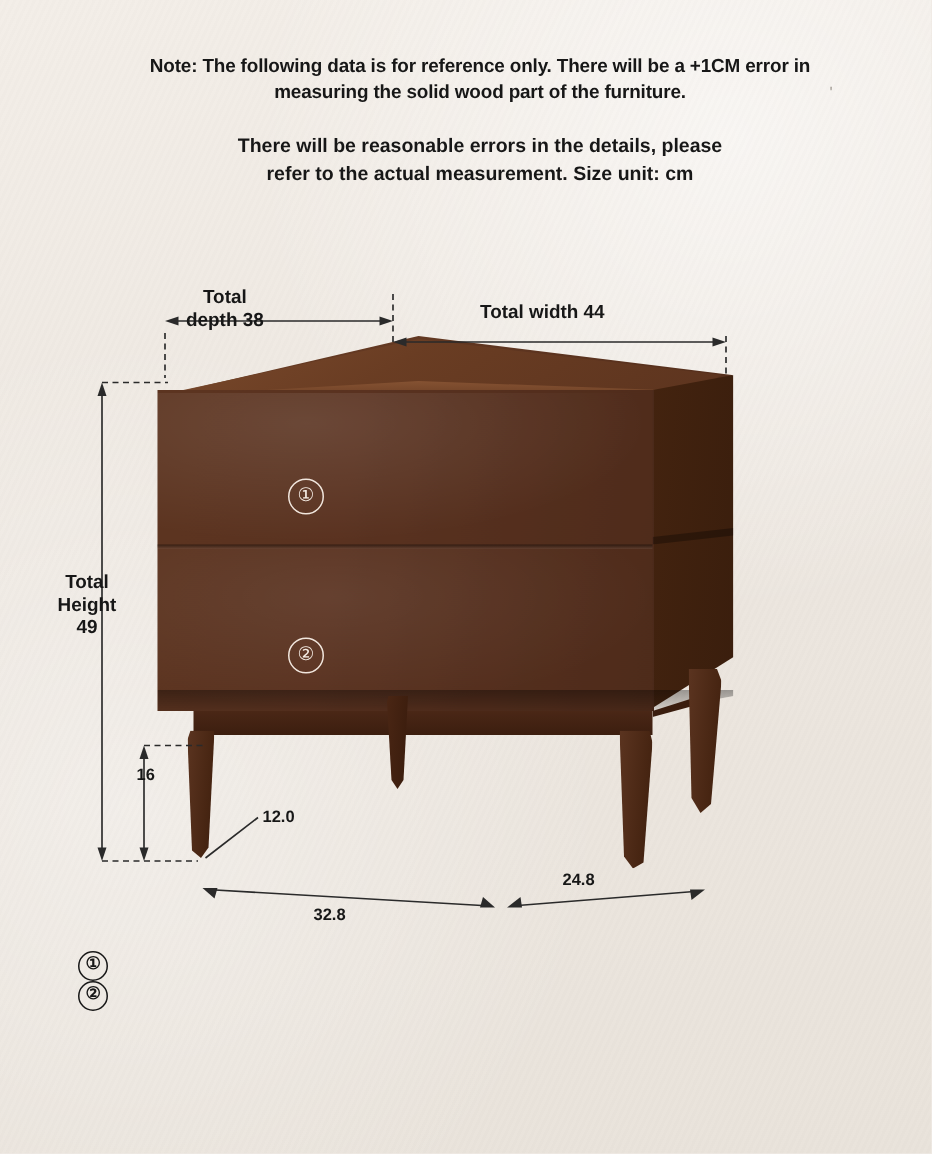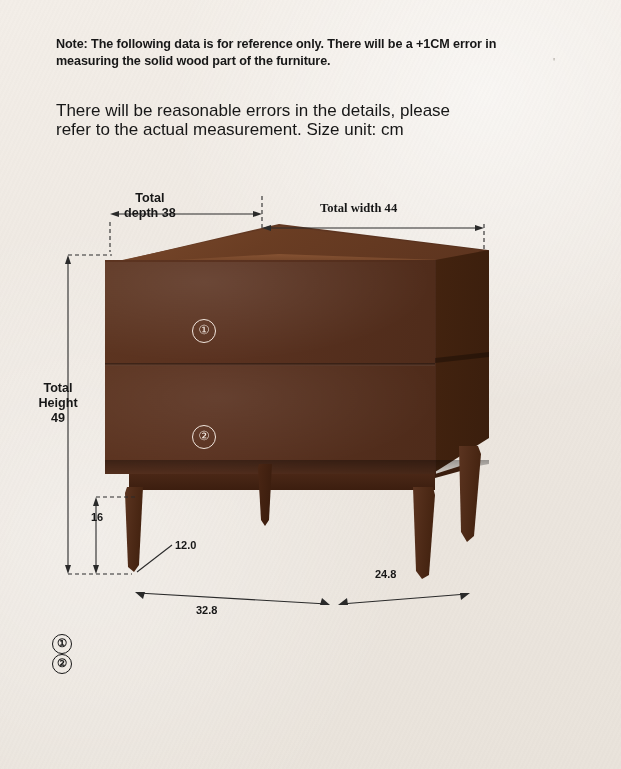--- a/index.html
+++ b/index.html
@@ -33,31 +33,32 @@
       repeating-linear-gradient(115deg, rgba(0,0,0,0.012) 0 2px, rgba(255,255,255,0.012) 2px 4px);
     opacity: .8;
   }
 
   
   .notes {
     position: absolute;
     left: 56px;
     top: 36px;
     width: 528px;
+    text-align: center;
   }
   .note-line {
     font-size: 12.6px;
     font-weight: bold;
     line-height: 16.5px;
     letter-spacing: -0.1px;
   }
   .note-block-2 {
-    margin-top: 32px;
-    font-size: 17px;
-    font-weight: normal;
+    margin-top: 18px;
+    font-size: 13px;
+    font-weight: bold;
     line-height: 19px;
   }
   .ghost-mark {
     position: absolute;
     left: 420px;
     top: 60px;
     font-size: 9px;
     color: rgba(120,110,100,0.30);
     letter-spacing: 1px;
   }
@@ -359,28 +360,28 @@
     <polygon points="135,592 145,592 143,599"></polygon>
     <polygon points="330,605 320,605 322,598"></polygon>
 
     <polygon points="338,605 348,605 347,598"></polygon>
     <polygon points="470,593 460,593 461,600"></polygon>
   </g>
 </svg>
 
 <div class="dim-label" style="left:124px; top:191px; text-align:center;">Total
 depth 38</div>
-<div class="dim-label" style="left:320px; top:201px;font-family:Liberation Serif, serif;">Total width 44</div>
+<div class="dim-label" style="left:320px; top:201px;">Total width 44</div>
 <div class="dim-label" style="left:30px; top:381px; text-align:center; width:56px;">Total
 Height
 49</div>
 <div class="dim-label num" style="left:91px; top:510px;">16</div>
 <div class="dim-label num" style="left:175px; top:538px;">12.0</div>
-<div class="dim-label num" style="left:196px; top:603px;">32.8</div>
-<div class="dim-label num" style="left:375px; top:567px;">24.8</div>
+<div class="dim-label num" style="left:209px; top:603px;">32.8</div>
+<div class="dim-label num" style="left:375px; top:580px;">24.8</div>
 
 <div class="circle-num" style="left:192px; top:319px;">①</div>
 <div class="circle-num" style="left:192px; top:425px;">②</div>
 
 <div class="specs">
   <div class="spec-row">
     <span class="marker">①</span>
   </div>
   <div class="spec-row">
     <span class="marker">②</span>

